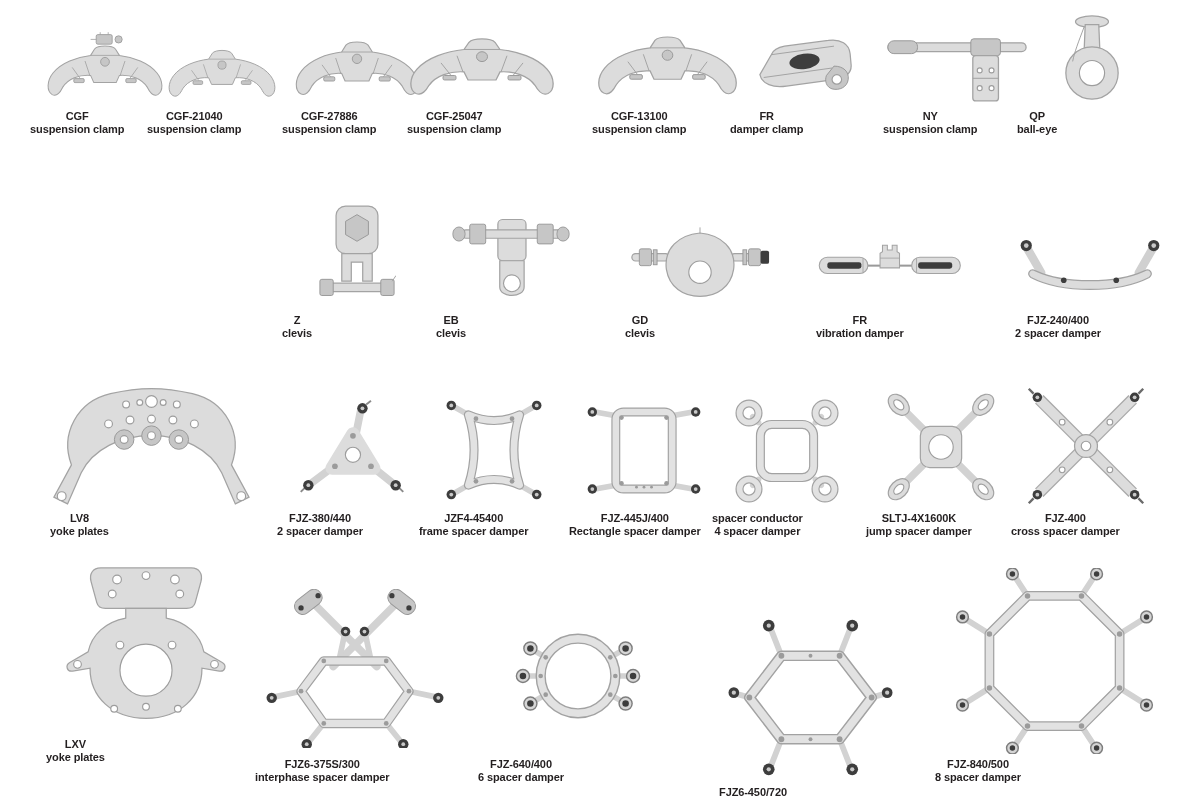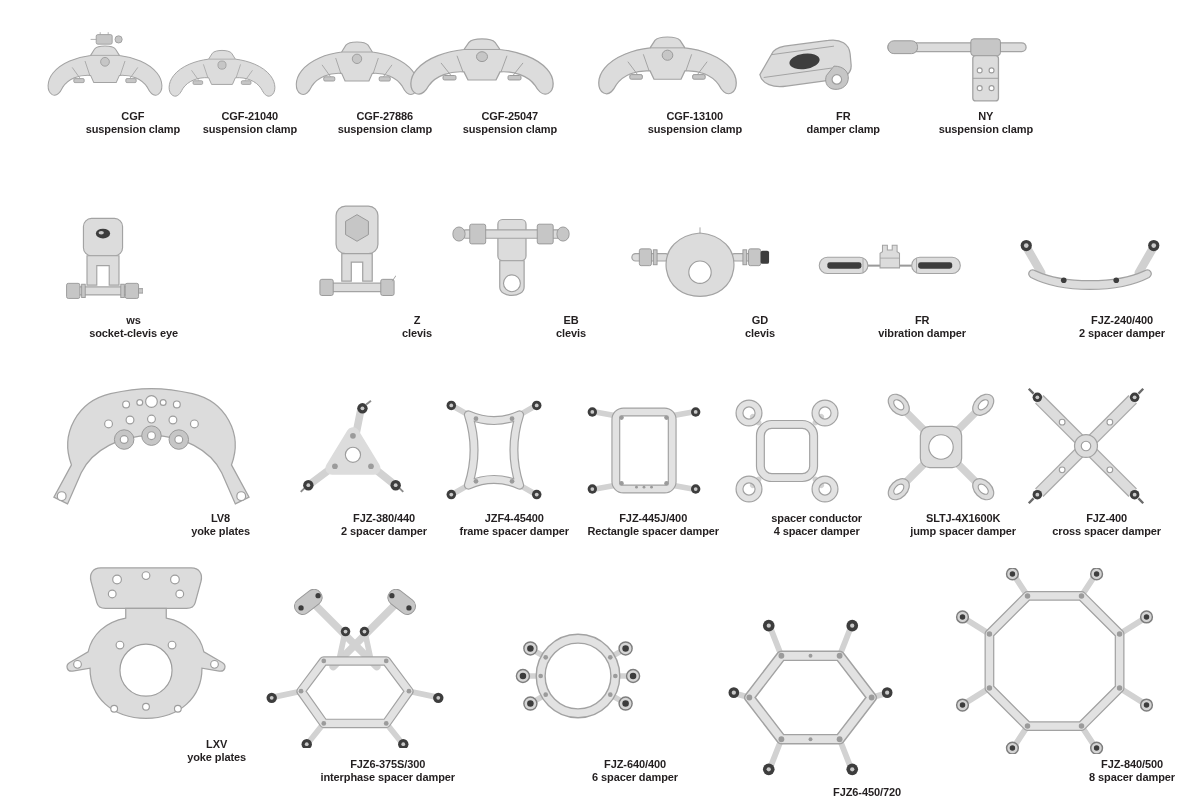--- a/index.html
+++ b/index.html
@@ -1,18 +1,18 @@
 <!DOCTYPE html>
 <html><head>
 <meta charset="utf-8">
 <style>
   html,body{margin:0;padding:0;background:#fff;}
   .stage{position:relative;width:1200px;height:800px;background:#ffffff;overflow:hidden;
          font-family:"Liberation Sans",sans-serif;}
-  .cell{position:absolute;display:flex;flex-direction:column;align-items:flex-end;}
+  .cell{position:absolute;display:flex;flex-direction:column;align-items:flex-start;}
   .img{display:flex;align-items:flex-end;justify-content:center;width:100%;}
   .lbl{margin-top:4px;text-align:center;font-size:11px;font-weight:bold;line-height:13px;
        color:#231f20;letter-spacing:-0.1px;white-space:nowrap;}
   
   .fillm{fill:#dcdcdc;stroke:#a3a3a3;stroke-width:1.3;}
   .filld{fill:#c6c6c6;stroke:#979797;stroke-width:1;}
   .hole{fill:#ffffff;stroke:#9d9d9d;stroke-width:1.2;}
   .darkp{fill:#3d3d3d;stroke:none;}
   .lite{fill:#c9c9c9;stroke:none;}
   .arm{stroke:#d2d2d2;stroke-width:8;stroke-linecap:round;fill:none;}
@@ -131,41 +131,36 @@
           <circle class="hole" cx="109" cy="70" r="2.5"></circle>
       <path class="thin" d="M90,60 H116"></path>
     </svg>
   </div>
   <div class="lbl">
         <div>NY</div>
         <div>suspension clamp</div>
       </div>
 </div>
 
-
-<div class="cell" style="left:28px;top:190px;width:150px">
-  <div class="img" style="height:120px">
-    <svg viewBox="0 0 90 108" width="80" height="96">
-      <rect class="fillm" x="23" y="5" width="44" height="42" rx="9"></rect>
-      <ellipse class="darkp" cx="45" cy="22" rx="8" ry="5.5"></ellipse>
-          <ellipse class="lite" cx="43" cy="21" rx="3" ry="2"></ellipse>
-      <path class="fillm" d="M27,47 L27,80 L38,80 L38,58 L52,58 L52,80 L63,80 L63,47 Z"></path>
-      <rect class="fillm" x="10" y="82" width="70" height="9" rx="3"></rect>
-      <rect class="filld" x="4" y="78" width="15" height="17" rx="2"></rect>
-      <rect class="filld" x="70" y="78" width="15" height="17" rx="2"></rect>
-      <rect class="filld" x="21" y="79" width="4" height="15"></rect>
-      <rect class="filld" x="65" y="79" width="4" height="15"></rect>
-      <rect class="filld" x="85" y="84" width="5" height="5"></rect>
-    </svg>
-  </div>
-  <div class="lbl">
-        <div>ws</div>
-        <div>socket-clevis eye</div>
-      </div>
-</div>
+<div class="cell" style="left:1017px;top:10px;width:150px">
+  <div class="img" style="height:96px">
+    <svg viewBox="0 0 68 96" width="66" height="93">
+      <ellipse class="fillm" cx="34" cy="9" rx="17" ry="6"></ellipse>
+      <path class="fillm" d="M27,12 L26,36 L42,36 L41,12 Z"></path>
+      <circle class="fillm" cx="34" cy="62" r="27"></circle>
+      <circle class="hole" cx="34" cy="62" r="13"></circle>
+      <path class="thin" d="M26,14 C20,30 16,40 14,50"></path>
+    </svg>
+  </div>
+  <div class="lbl">
+        <div>QP</div>
+        <div>ball-eye</div>
+      </div>
+</div>
+
 
 
 <div class="cell" style="left:282px;top:190px;width:150px">
   <div class="img" style="height:120px">
     <svg viewBox="0 0 82 112" width="78" height="107">
       <rect class="fillm" x="19" y="3" width="44" height="50" rx="10"></rect>
       <polygon class="filld" points="41,12 53,19 53,33 41,40 29,33 29,19"></polygon>
       <path class="fillm" d="M25,53 L25,82 L35,82 L35,62 L47,62 L47,82 L57,82 L57,53 Z"></path>
       <rect class="fillm" x="7" y="84" width="68" height="9" rx="3"></rect>
       <rect class="filld" x="2" y="80" width="14" height="17" rx="2"></rect>

